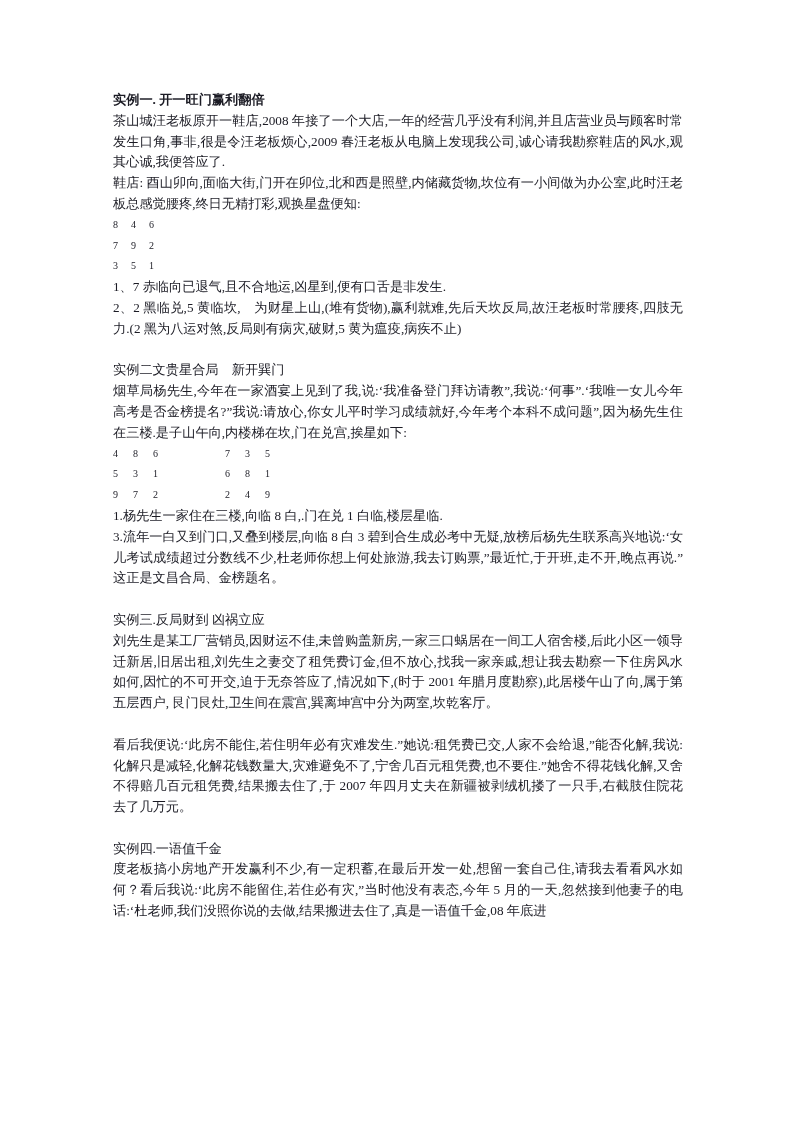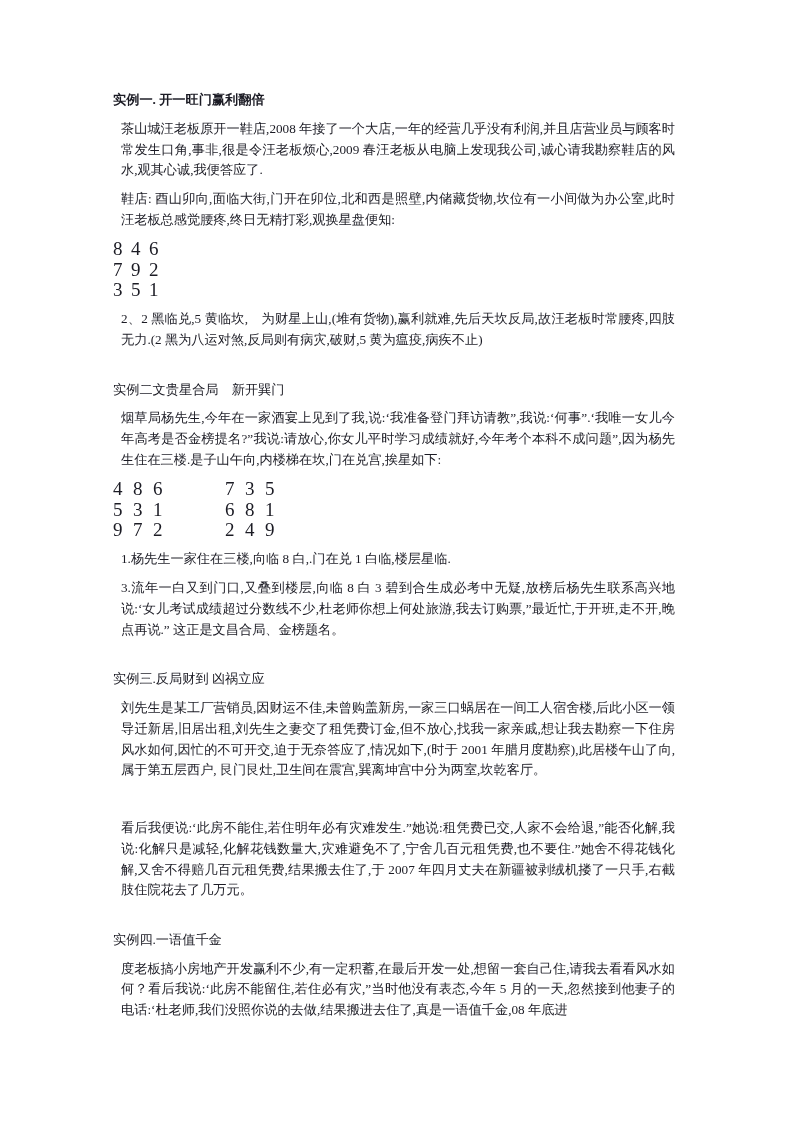--- a/index.html
+++ b/index.html
@@ -24,21 +24,21 @@
     padding: 90px 79px 0 113px;
   }
   .doc-body {
     width: 570px;
   }
   .para {
     font-size: 13.2px;
     line-height: 20.8px;
     text-align: justify;
     text-justify: inter-ideograph;
-    margin: 8px;
+    margin: 0;
     word-break: break-all;
   }
   .heading {
     font-size: 13.2px;
     line-height: 20.8px;
     font-weight: bold;
     margin: 0;
   }
   .heading-light {
     font-weight: normal;
@@ -47,21 +47,21 @@
     height: 20.8px;
   }
   .grid-block {
     margin: 0;
     font-size: 13.2px;
     line-height: 20.8px;
   }
   .grid-row {
     display: block;
     white-space: pre;
-    font-size: 19px;
+    font-size: 10px;
     line-height: 20.8px;
   }
   .num {
     display: inline-block;
     width: 18px;
     text-align: left;
   }
   .num-wide {
     display: inline-block;
     width: 20px;
@@ -85,20 +85,21 @@
       <p class="heading">实例一. 开一旺门赢利翻倍</p>
       <p class="para">茶山城汪老板原开一鞋店,2008 年接了一个大店,一年的经营几乎没有利润,并且店营业员与顾客时常发生口角,事非,很是令汪老板烦心,2009 春汪老板从电脑上发现我公司,诚心请我勘察鞋店的风水,观其心诚,我便答应了.</p>
       <p class="para">鞋店:  酉山卯向,面临大街,门开在卯位,北和西是照壁,内储藏货物,坎位有一小间做为办公室,此时汪老板总感觉腰疼,终日无精打彩,观换星盘便知:</p>
 
       <div class="grid-block">
         <span class="grid-row"><span class="num">8</span><span class="num">4</span><span class="num">6</span></span>
         <span class="grid-row"><span class="num">7</span><span class="num">9</span><span class="num">2</span></span>
         <span class="grid-row"><span class="num">3</span><span class="num">5</span><span class="num">1</span></span>
       </div>
 
+      <p class="para">1、7 赤临向已退气,且不合地运,凶星到,便有口舌是非发生.</p>
       <p class="para">2、2 黑临兑,5 黄临坎,　为财星上山,(堆有货物),赢利就难,先后天坎反局,故汪老板时常腰疼,四肢无力.(2 黑为八运对煞,反局则有病灾,破财,5 黄为瘟疫,病疾不止)</p>
     </div>
 
     <div class="spacer"></div>
 
     <div>
       <p class="heading heading-light">实例二文贵星合局　新开巽门</p>
       <p class="para">烟草局杨先生,今年在一家酒宴上见到了我,说:‘我准备登门拜访请教”,我说:‘何事”.‘我唯一女儿今年高考是否金榜提名?”我说:请放心,你女儿平时学习成绩就好,今年考个本科不成问题”,因为杨先生住在三楼.是子山午向,内楼梯在坎,门在兑宫,挨星如下:</p>
 
       <div class="grid-block">

